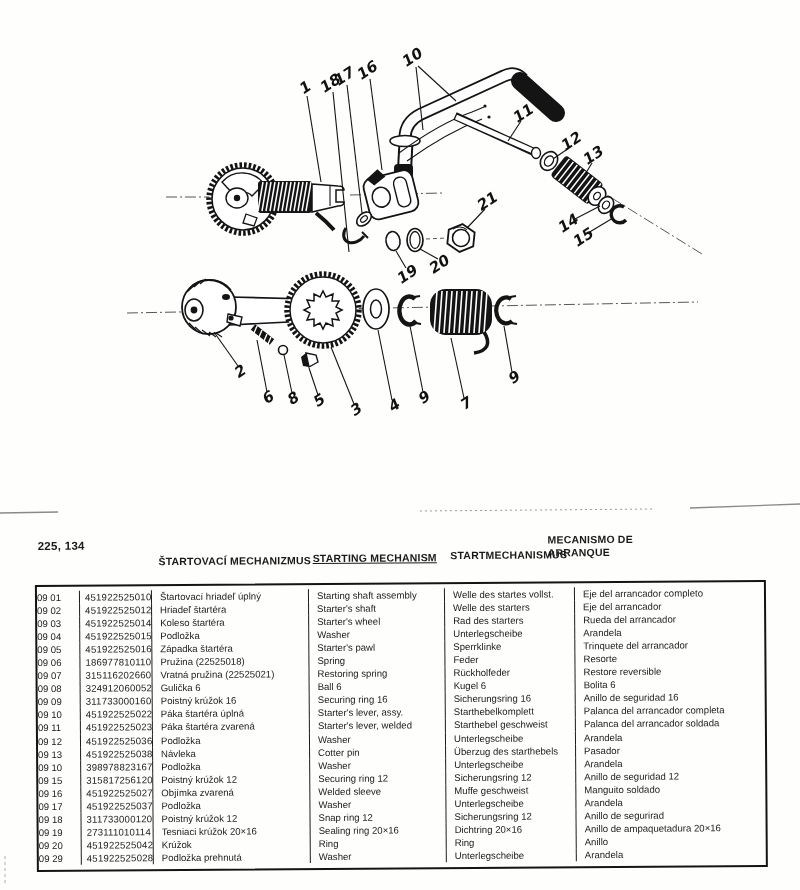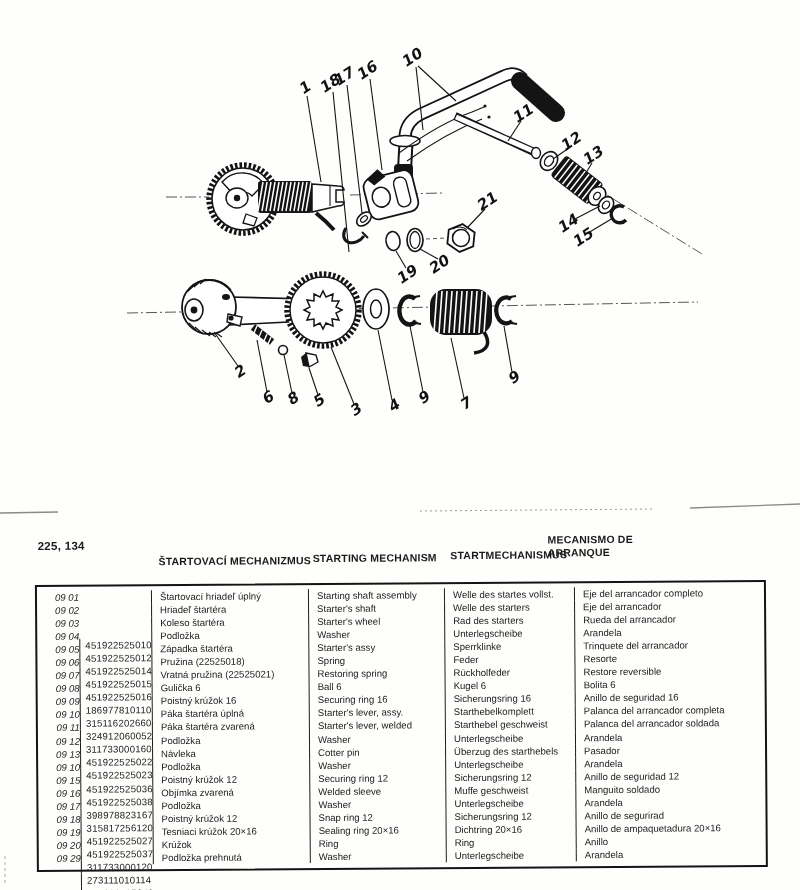--- a/index.html
+++ b/index.html
@@ -10,40 +10,40 @@
   }
   .diagram-wrap{position:absolute;left:0;top:0;width:800px;height:520px;}
   svg text.callout{
     font-family:"DejaVu Sans","Liberation Sans",sans-serif;
     font-size:15px;font-weight:bold;font-style:italic;fill:#111;
   }
   .lower{position:absolute;left:0;top:0;width:800px;transform:rotate(-0.4deg);transform-origin:40px 600px;}
   .ref-code{position:absolute;left:38px;top:540px;font-size:11.5px;font-weight:bold;letter-spacing:0.3px;}
   .col-head{position:absolute;font-size:10.5px;font-weight:bold;text-align:center;letter-spacing:0.2px;}
   .col-head.sk{left:150px;top:556px;width:170px;}
-  .col-head.en{left:305px;top:554px;width:140px;}
+  .col-head.en{left:305px;top:554px;width:140px;text-decoration:underline;}
   .col-head.de{left:443px;top:552px;width:132px;}
   .col-head.es{left:548px;top:537px;width:95px;text-align:left;line-height:12.5px;}
   .parts-table{
     position:absolute;left:35px;top:585px;width:727px;height:279px;
     border:2px solid #141414;
     display:grid;
     grid-template-columns:42px 72px 157px 136px 130px 1fr;
     grid-auto-rows:13.05px;
     padding-top:4px;
     font-size:9.6px;
     background:transparent;
   }
   .trow{display:contents;}
   .cell{
     line-height:13.05px;height:13.05px;white-space:nowrap;overflow:visible;
   }
   .cell.bl{border-left:1.4px solid #1c1c1c;}
-  .c-pos{text-align:right;font-style:italic;}
-  .c-part{padding-left:5px;letter-spacing:0.2px;margin-top:48px;}
+  .c-pos{text-align:left;}
+  .c-part{padding-left:5px;letter-spacing:0.2px;}
   .c-sk,.c-en,.c-de,.c-es{padding-left:8px;}
   
   .edge-mark{position:absolute;left:4px;top:856px;width:2px;height:30px;
     background:repeating-linear-gradient(#bbb 0 3px,transparent 3px 6px);opacity:.6;}
 </style>
 </head>
 <body>
 
 <div class="diagram-wrap">
 <svg viewBox="0 0 800 520" width="800" height="520" xmlns="http://www.w3.org/2000/svg">
@@ -296,21 +296,21 @@
     <div class="cell c-part bl">451922525015</div>
     <div class="cell c-sk bl">Podložka</div>
     <div class="cell c-en bl">Washer</div>
     <div class="cell c-de bl">Unterlegscheibe</div>
     <div class="cell c-es bl">Arandela</div>
   </div>
       <div class="trow">
     <div class="cell c-pos">09 05</div>
     <div class="cell c-part bl">451922525016</div>
     <div class="cell c-sk bl">Západka štartéra</div>
-    <div class="cell c-en bl">Starter's assy</div>
+    <div class="cell c-en bl">Starter's pawl</div>
     <div class="cell c-de bl">Sperrklinke</div>
     <div class="cell c-es bl">Trinquete del arrancador</div>
   </div>
       <div class="trow">
     <div class="cell c-pos">09 06</div>
     <div class="cell c-part bl">186977810110</div>
     <div class="cell c-sk bl">Pružina (22525018)</div>
     <div class="cell c-en bl">Spring</div>
     <div class="cell c-de bl">Feder</div>
     <div class="cell c-es bl">Resorte</div>

